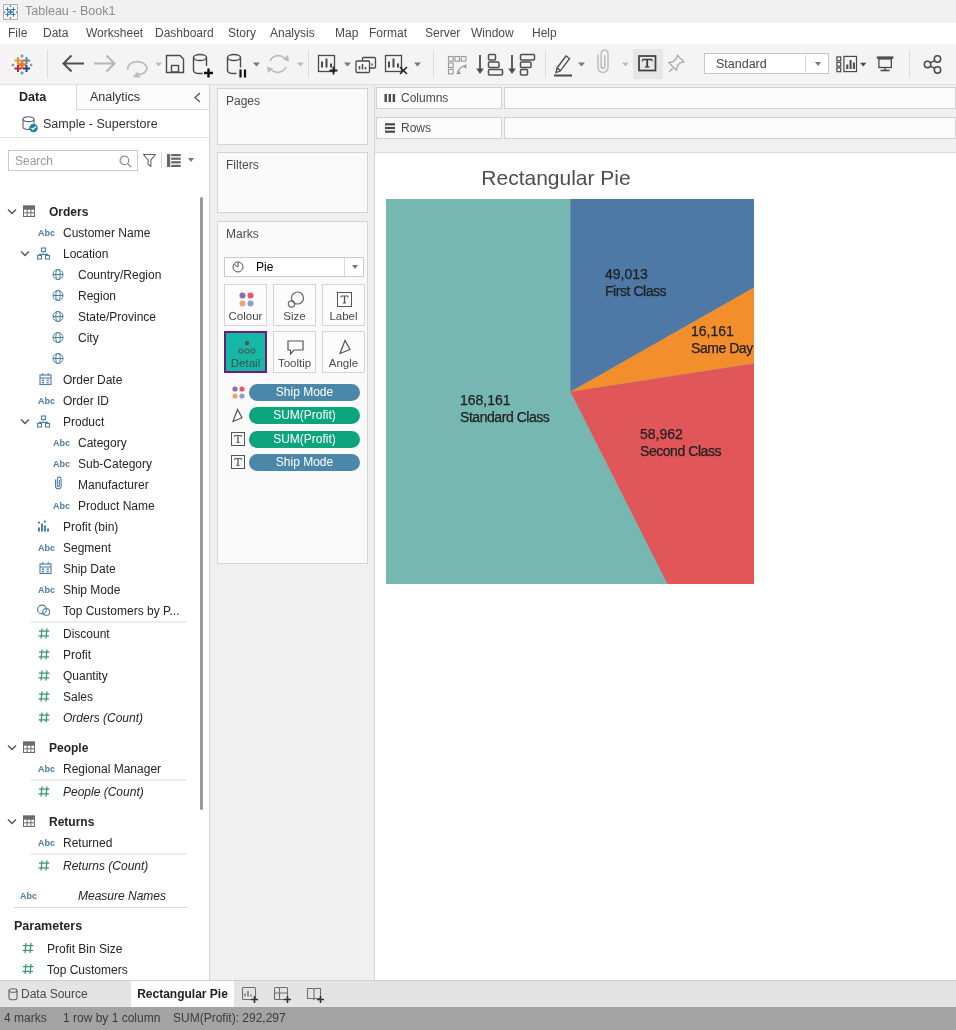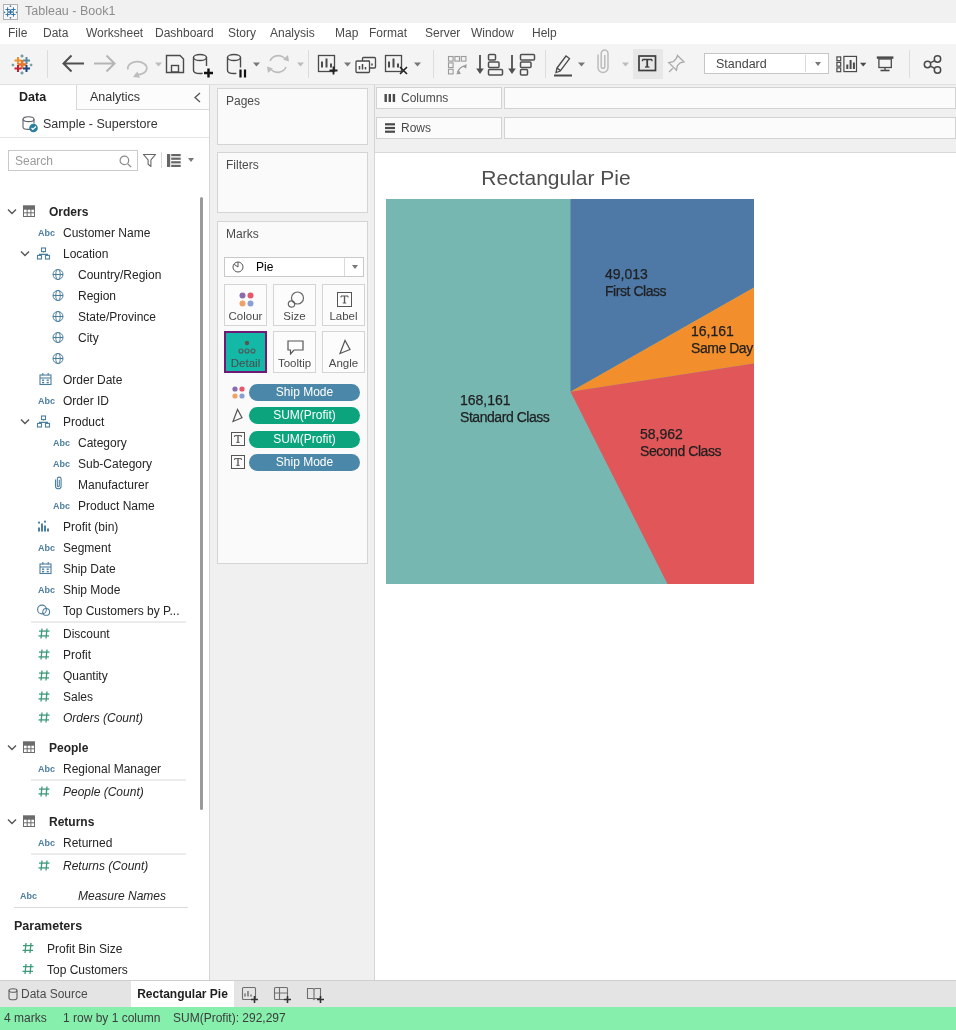--- a/index.html
+++ b/index.html
@@ -42,21 +42,21 @@
 
 #shelves { left:375px; top:85px; width:581px; height:67px; background:#f0f0f0; }
 .shelfbox { position:absolute; background:#fbfbfb; border:1px solid #d2d2d2; }
 .shelflab { position:absolute; font-size:12px; color:#4a4a4a; }
 #worksheet { left:375px; top:152px; width:581px; height:828px; background:#fff; border-top:1px solid #d9d9d9; }
 #wstitle { position:absolute; left:0; top:13px; width:362px; text-align:center; font-size:21px; color:#4e4e4e; }
 
 #tabstrip { left:0; top:980px; width:956px; height:27px; background:#e4e4e4; border-top:1px solid #cfcfcf; }
 #tabstrip .dstab { position:absolute; left:0; top:0; width:131px; height:27px; font-size:12px; color:#4a4a4a; }
 #tabstrip .acttab { position:absolute; left:131px; top:0; width:103px; height:27px; background:#fff; font-size:12px; font-weight:bold; color:#1e1e1e; text-align:center; padding-top:6px; }
-#statusbar { left:0; top:1007px; width:956px; height:23px; background:#86efac; font-size:12px; color:#3c3c3c; }
+#statusbar { left:0; top:1007px; width:956px; height:23px; background:#a3a3a3; font-size:12px; color:#3c3c3c; }
 #statusbar span { position:absolute; top:4px; }
 </style>
 </head>
 <body>
 
 <div class="abs" id="titlebar">
   <div class="abs" style="left:3px;top:3.5px;width:15px;height:16px;border:1px solid #b0b0b0;background:#f8f8f8"></div>
   <svg class="abs" style="left:4px;top:4.5px" width="13" height="14" viewBox="0 0 18 19">
     <g fill="#2d6e9e">
       <rect x="2" y="5.4" width="6" height="1.3"></rect>

